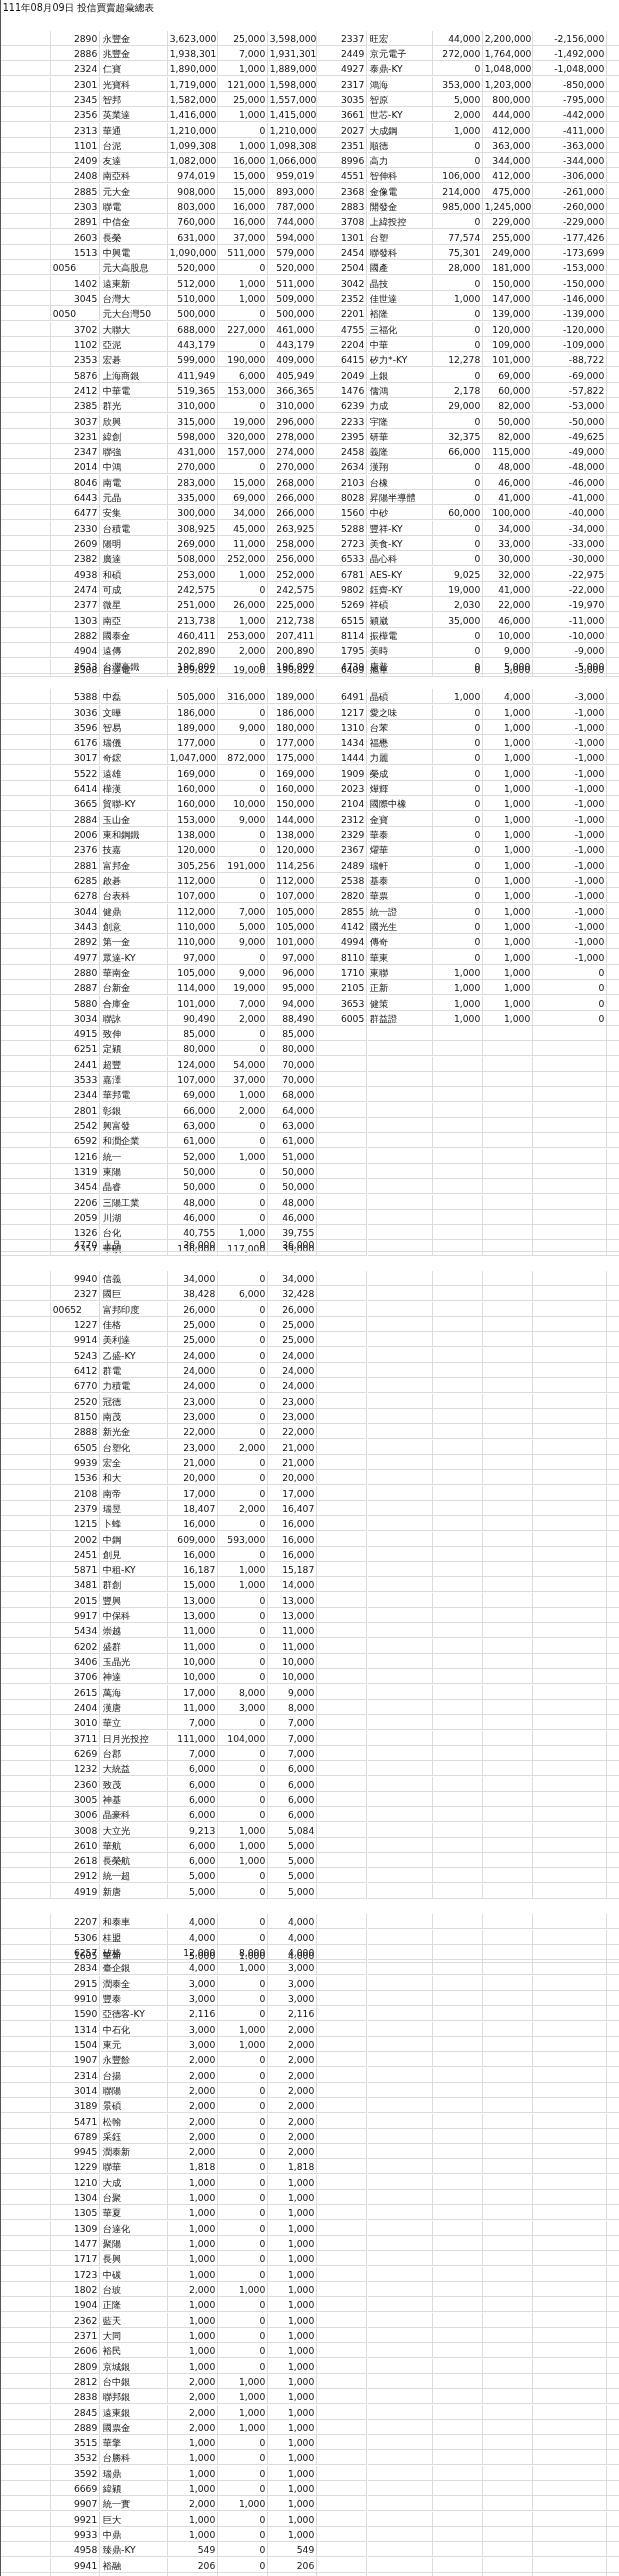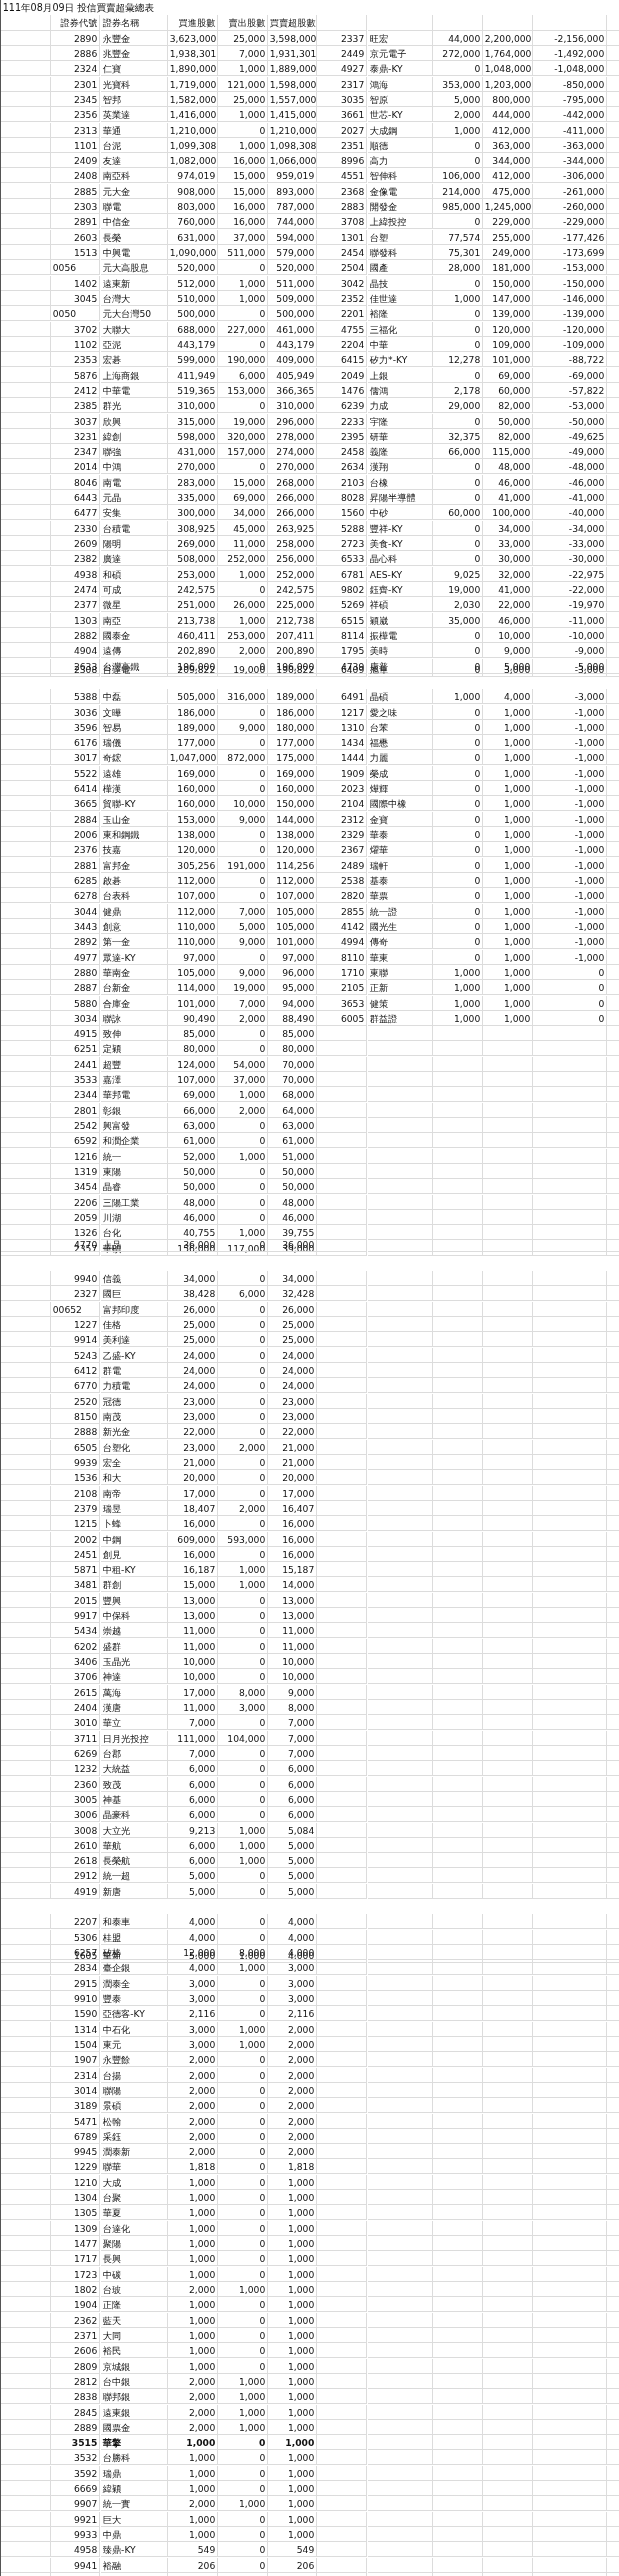--- a/index.html
+++ b/index.html
@@ -26,34 +26,20 @@
   .c8 { left: 432px; width: 50px; }
   .c9 { left: 482px; width: 50px; }
   .c10 { left: 532px; width: 74px; }
   .c11 { left: 606px; width: 13.4px; }
 </style>
 </head>
 <body>
 
 <div class="sheet">
   <div class="title">111年08月09日 投信買賣超彙總表</div>
-  <div class="row" style="top:15.3px">
-    <div class="cell c0"></div>
-    <div class="cell c1 r">證券代號</div>
-    <div class="cell c2 l">證券名稱</div>
-    <div class="cell c3 r">買進股數</div>
-    <div class="cell c4 r">賣出股數</div>
-    <div class="cell c5 l">買賣超股數</div>
-    <div class="cell c6"></div>
-    <div class="cell c7"></div>
-    <div class="cell c8"></div>
-    <div class="cell c9"></div>
-    <div class="cell c10"></div>
-    <div class="cell c11"></div>
-  </div>
   <div id="rows">
       <div class="row" style="top: 31px;">
         <div class="cell c0"></div>
         <div class="cell c1 r">2890</div>
         <div class="cell c2 l">永豐金</div>
         <div class="cell c3 r">3,623,000</div>
         <div class="cell c4 r">25,000</div>
         <div class="cell c5 r">3,598,000</div>
         <div class="cell c6 r">2337</div>
         <div class="cell c7 l">旺宏</div>
@@ -2239,21 +2225,21 @@
         <div class="cell c3 r">2,000</div>
         <div class="cell c4 r">1,000</div>
         <div class="cell c5 r">1,000</div>
         <div class="cell c6"></div>
         <div class="cell c7"></div>
         <div class="cell c8"></div>
         <div class="cell c9"></div>
         <div class="cell c10"></div>
         <div class="cell c11"></div>
       </div>
-      <div class="row" style="top: 2435px; font-weight: bold;">
+      <div class="row" style="top: 2435px;">
         <div class="cell c0"></div>
         <div class="cell c1 r">3515</div>
         <div class="cell c2 l">華擎</div>
         <div class="cell c3 r">1,000</div>
         <div class="cell c4 r">0</div>
         <div class="cell c5 r">1,000</div>
         <div class="cell c6"></div>
         <div class="cell c7"></div>
         <div class="cell c8"></div>
         <div class="cell c9"></div>

